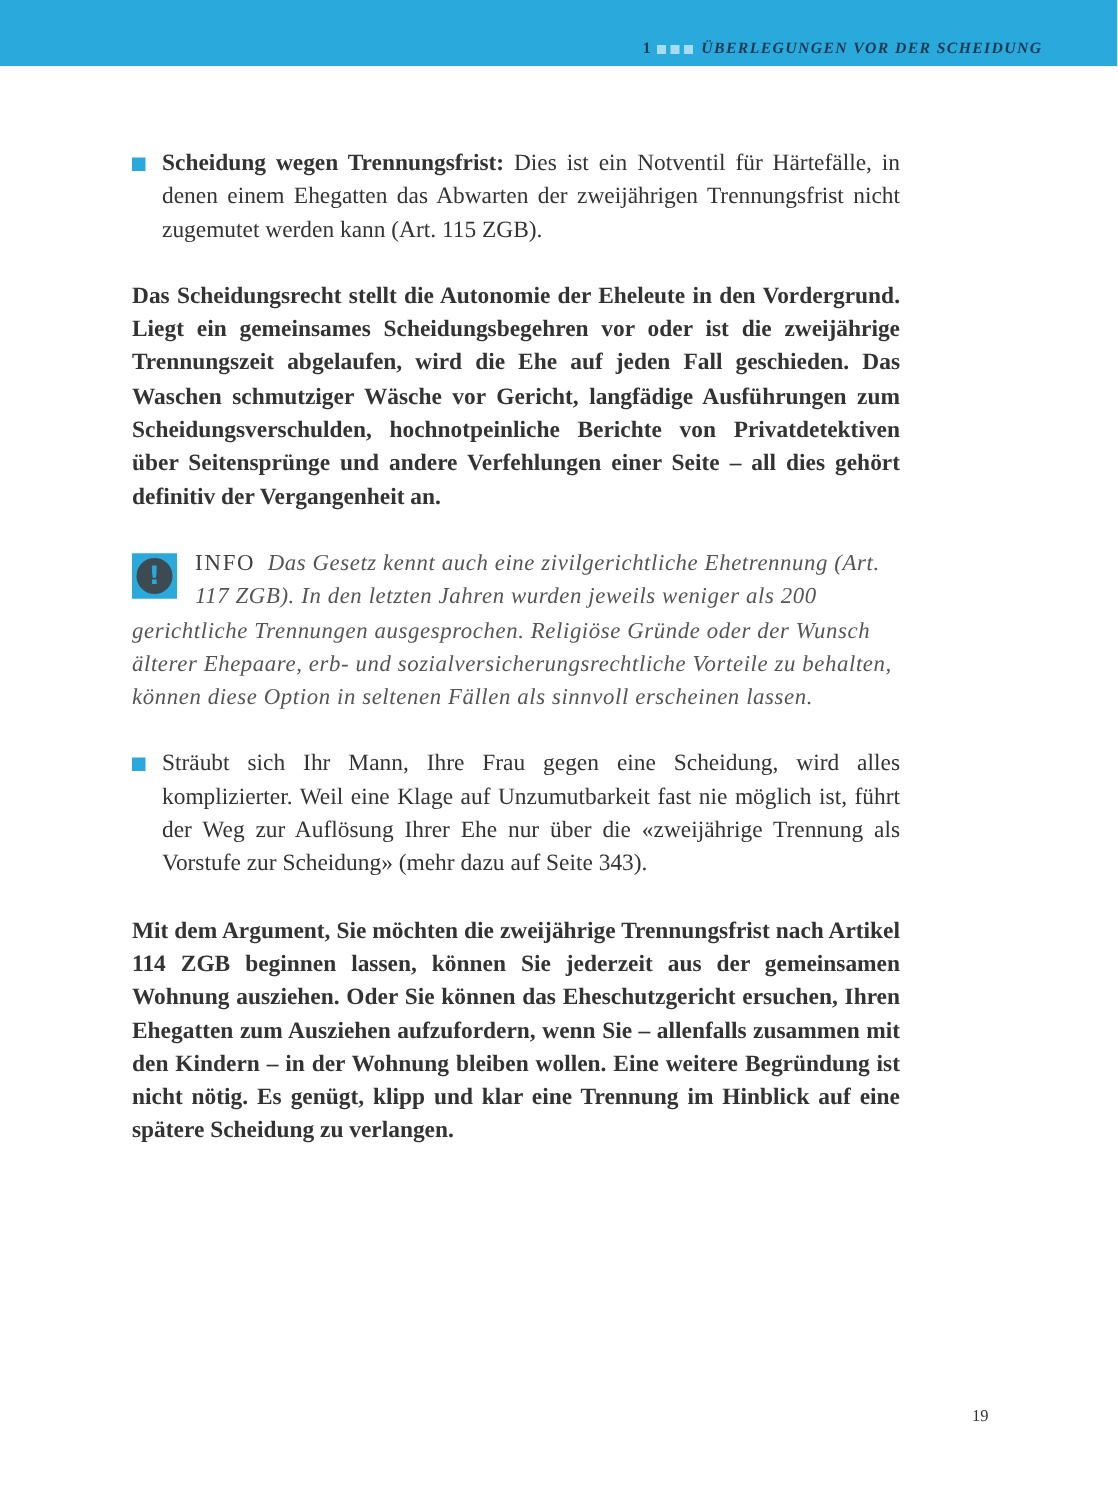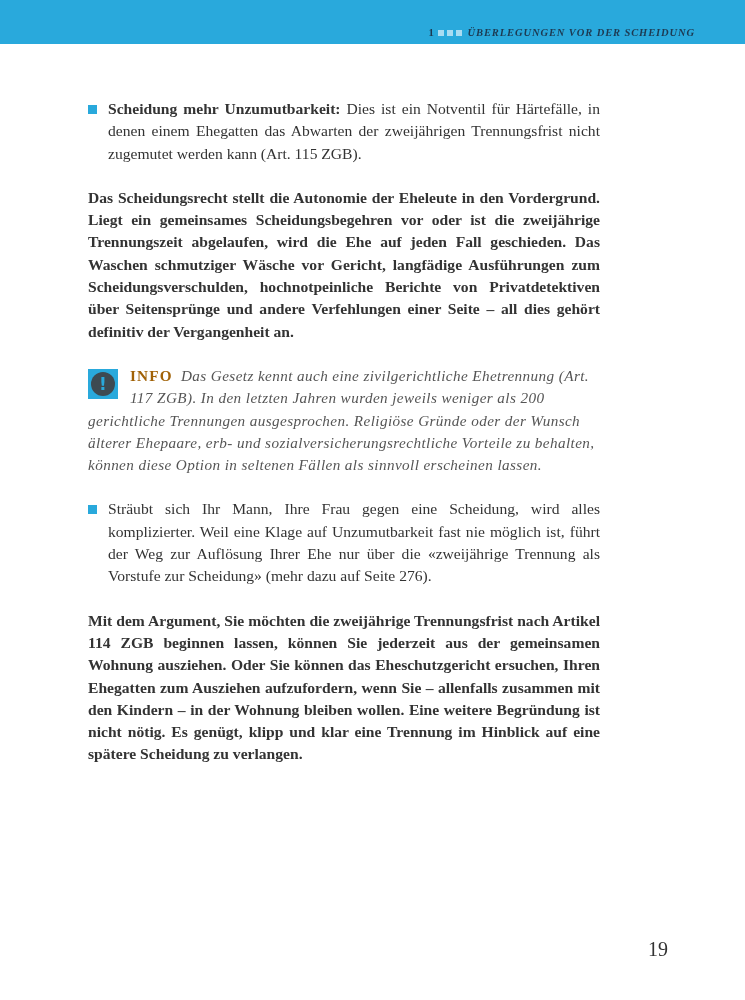--- a/index.html
+++ b/index.html
@@ -46,61 +46,61 @@
   .info-icon {
     float: left; width: 30px; height: 30px; background: #29a9dc; margin: 4px 12px 0 0;
     display: flex; align-items: center; justify-content: center; box-sizing: border-box; border: 2px solid #29a9dc;
   }
   .info-icon .circle {
     width: 24px; height: 24px; border-radius: 50%; background: #3d4a52;
     color: #29a9dc; font-family: "DejaVu Sans", sans-serif; font-weight: bold; font-size: 17px;
     display: flex; align-items: center; justify-content: center; font-style: normal;
   }
   .info-label {
-    font-style: normal; font-weight: bold; color: #a16207; letter-spacing: 1.2px; margin-right: 4px;
+    font-style: normal; font-weight: normal; color: #404040; letter-spacing: 1.2px; margin-right: 4px;
   }
   .subheading { font-weight: bold; }
   .page-number {
     position: absolute; left: 648px; top: 938px;
-    font-family: "Liberation Serif", serif; font-size: 20px; color: #333333;
+    font-family: "Liberation Serif", serif; font-size: 11px; color: #333333;
   }
 </style>
 </head>
 <body>
 
 <div class="header-band"></div>
 <div class="running-head">
   <span>1</span>
   <span class="sq"></span>
   <span class="sq"></span>
   <span class="sq"></span>
   <span class="rh-title">ÜBERLEGUNGEN VOR DER SCHEIDUNG</span>
 </div>
 
 <div class="content">
   <ul class="bullet-list">
     <li>
       <span class="bullet-sq"></span>
-      <span class="bold-lead">Scheidung mehr Unzumutbarkeit:</span><span> Dies ist ein Notventil für Härtefälle, in denen einem Ehegatten das Abwarten der zweijährigen Trennungsfrist nicht zugemutet werden kann (Art. 115 ZGB).</span>
+      <span class="bold-lead">Scheidung wegen Trennungsfrist:</span><span> Dies ist ein Notventil für Härtefälle, in denen einem Ehegatten das Abwarten der zweijährigen Trennungsfrist nicht zugemutet werden kann (Art. 115 ZGB).</span>
     </li>
   </ul>
   <div class="gap"></div>
   <p>Das Scheidungsrecht stellt die Autonomie der Eheleute in den Vordergrund. Liegt ein gemeinsames Scheidungsbegehren vor oder ist die zweijährige Trennungszeit abgelaufen, wird die Ehe auf jeden Fall geschieden. Das Waschen schmutziger Wäsche vor Gericht, langfädige Ausführungen zum Scheidungsverschulden, hochnotpeinliche Berichte von Privatdetektiven über Seitensprünge und andere Verfehlungen einer Seite – all dies gehört definitiv der Vergangenheit an.</p>
   <div class="gap"></div>
   <div class="info-box">
     <span class="info-icon">
         <span class="circle">!</span>
       </span>
     <span class="info-label">INFO</span>
     <span>Das Gesetz kennt auch eine zivilgerichtliche Ehetrennung (Art. 117 ZGB). In den letzten Jahren wurden jeweils weniger als 200 gerichtliche Trennungen ausgesprochen. Religiöse Gründe oder der Wunsch älterer Ehepaare, erb- und sozialversicherungsrechtliche Vorteile zu behalten, können diese Option in seltenen Fällen als sinnvoll erscheinen lassen.</span>
   </div>
   <div class="gap"></div>
   <ul class="bullet-list">
     <li>
       <span class="bullet-sq"></span>
-      <span>Sträubt sich Ihr Mann, Ihre Frau gegen eine Scheidung, wird alles komplizierter. Weil eine Klage auf Unzumutbarkeit fast nie möglich ist, führt der Weg zur Auflösung Ihrer Ehe nur über die «zweijährige Trennung als Vorstufe zur Scheidung» (mehr dazu auf Seite 276).</span>
+      <span>Sträubt sich Ihr Mann, Ihre Frau gegen eine Scheidung, wird alles komplizierter. Weil eine Klage auf Unzumutbarkeit fast nie möglich ist, führt der Weg zur Auflösung Ihrer Ehe nur über die «zweijährige Trennung als Vorstufe zur Scheidung» (mehr dazu auf Seite 343).</span>
     </li>
   </ul>
   <div class="gap"></div>
   <p>Mit dem Argument, Sie möchten die zweijährige Trennungsfrist nach Artikel 114 ZGB beginnen lassen, können Sie jederzeit aus der gemeinsamen Wohnung ausziehen. Oder Sie können das Eheschutzgericht ersuchen, Ihren Ehegatten zum Ausziehen aufzufordern, wenn Sie – allenfalls zusammen mit den Kindern – in der Wohnung bleiben wollen. Eine weitere Begründung ist nicht nötig. Es genügt, klipp und klar eine Trennung im Hinblick auf eine spätere Scheidung zu verlangen.</p>
 </div>
 
 <div class="page-number">19</div>
 
 </body></html>

